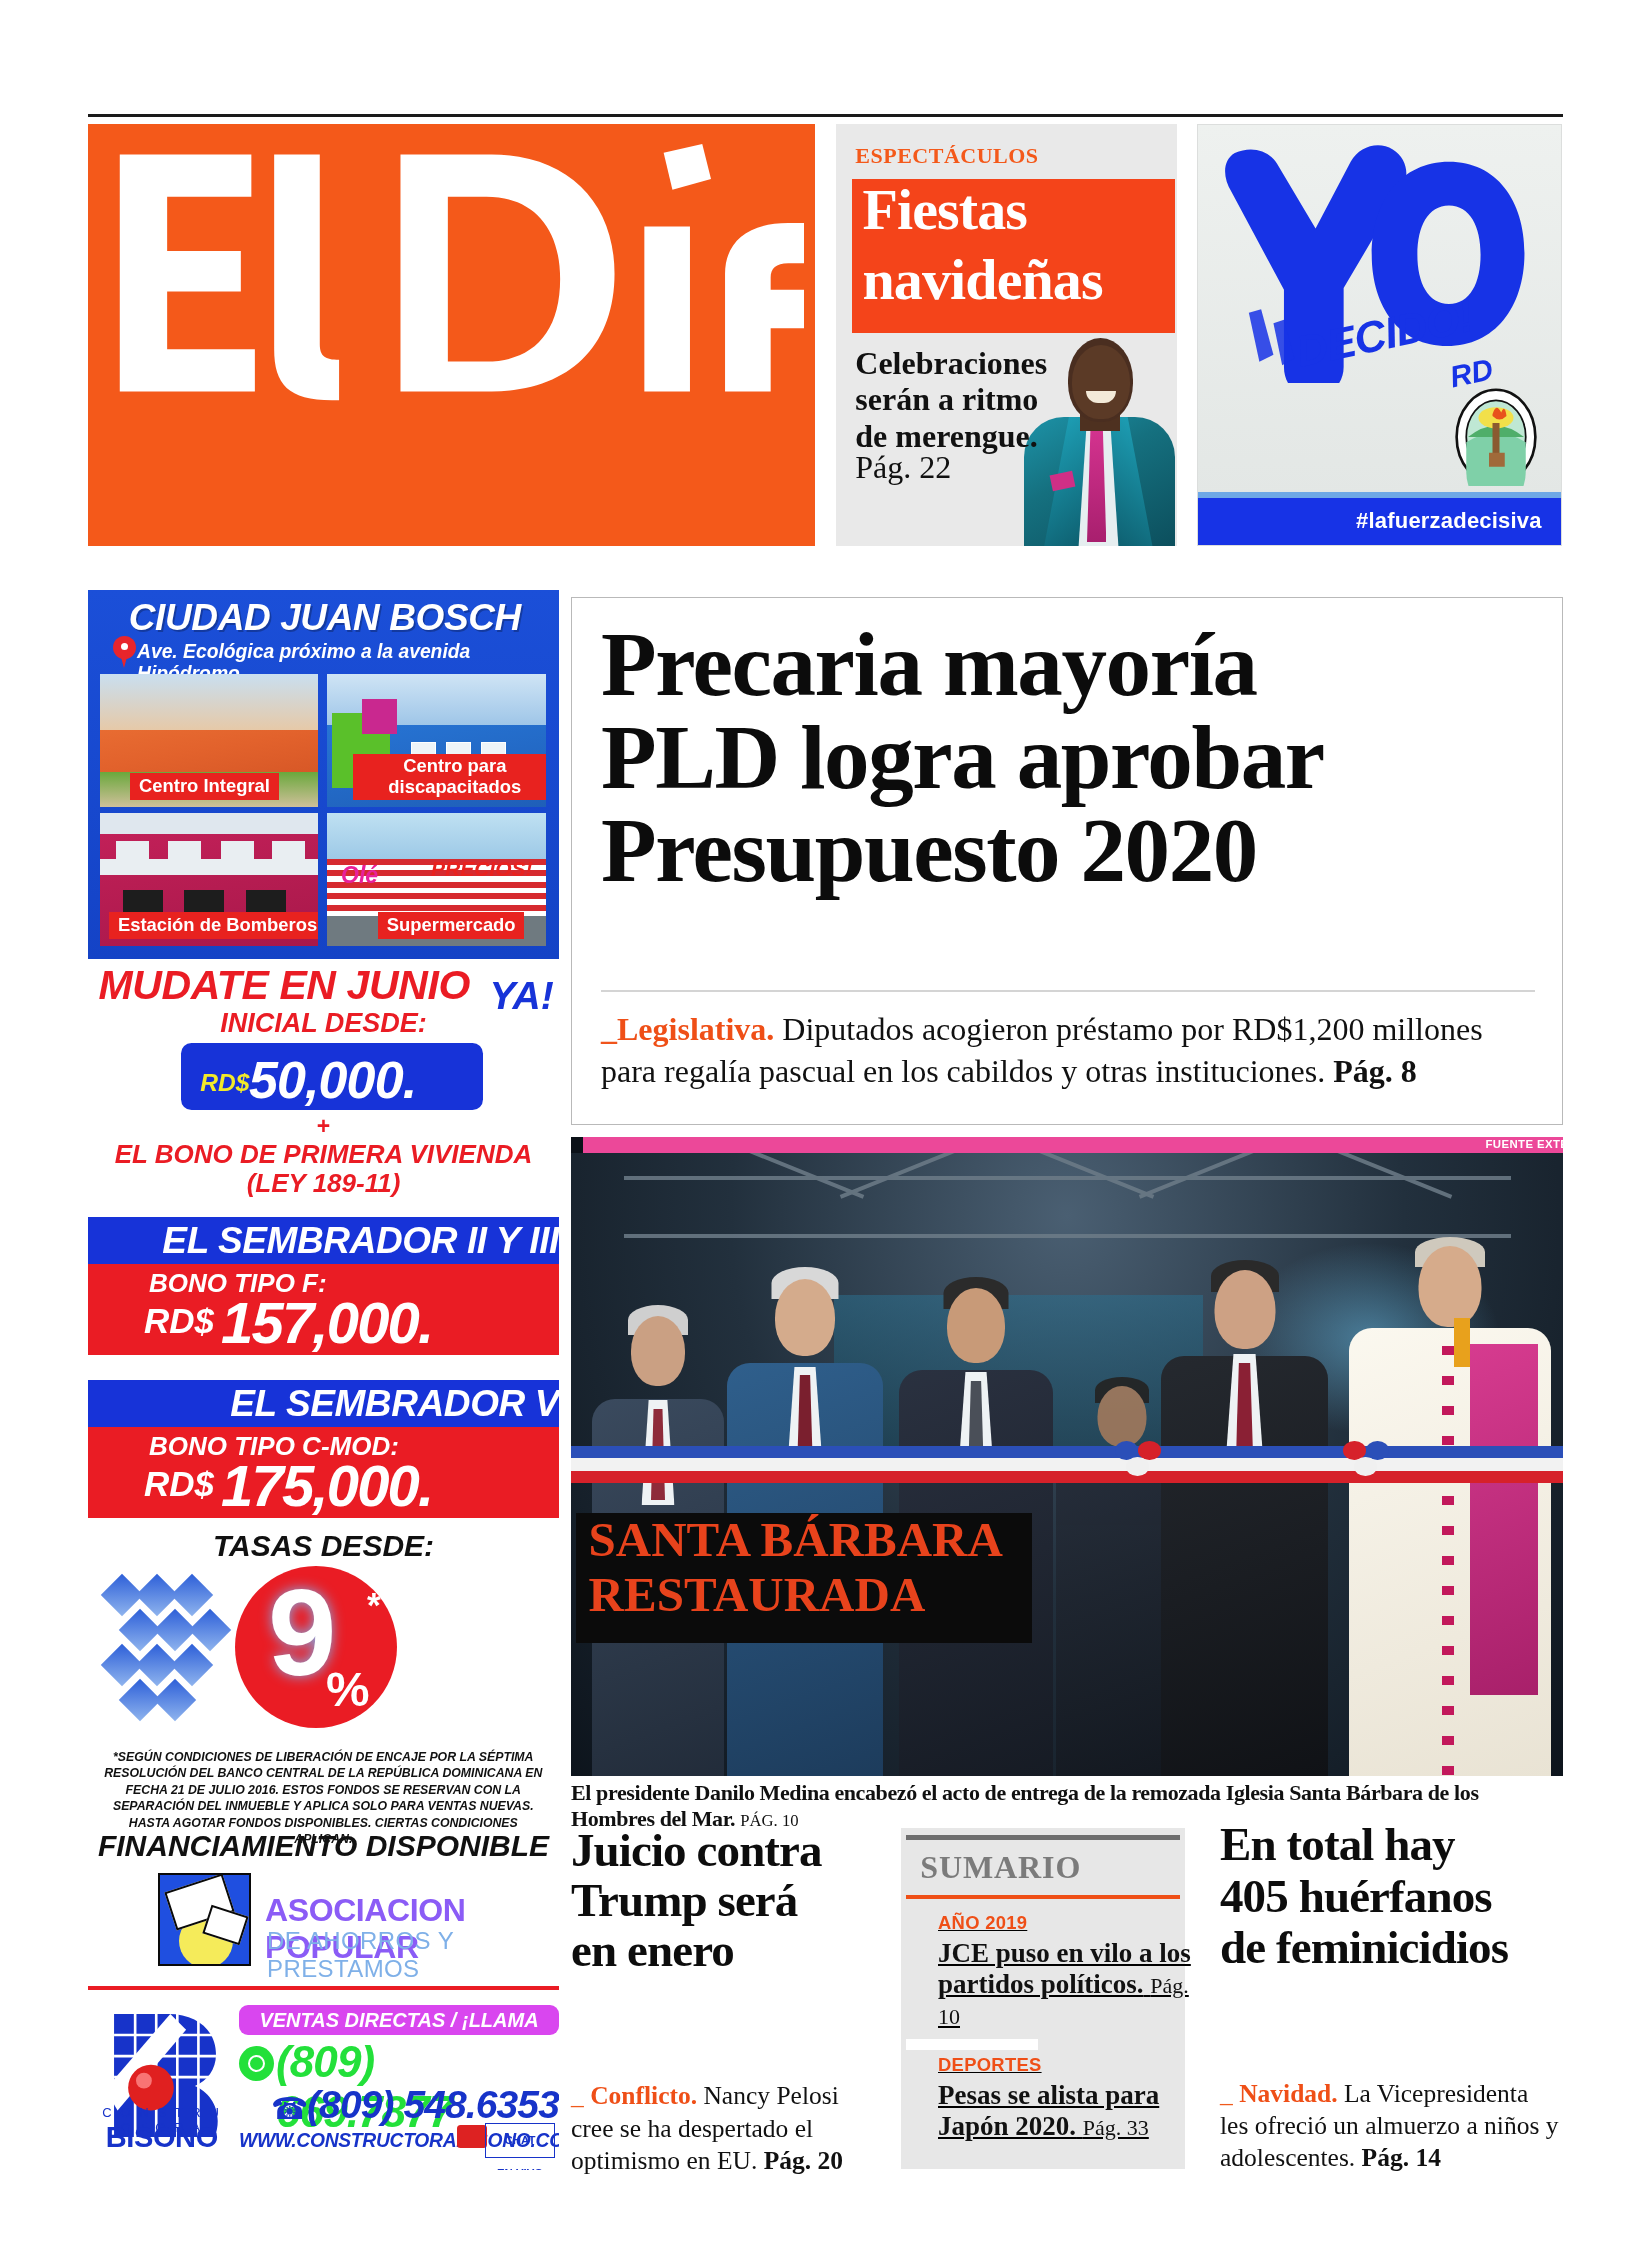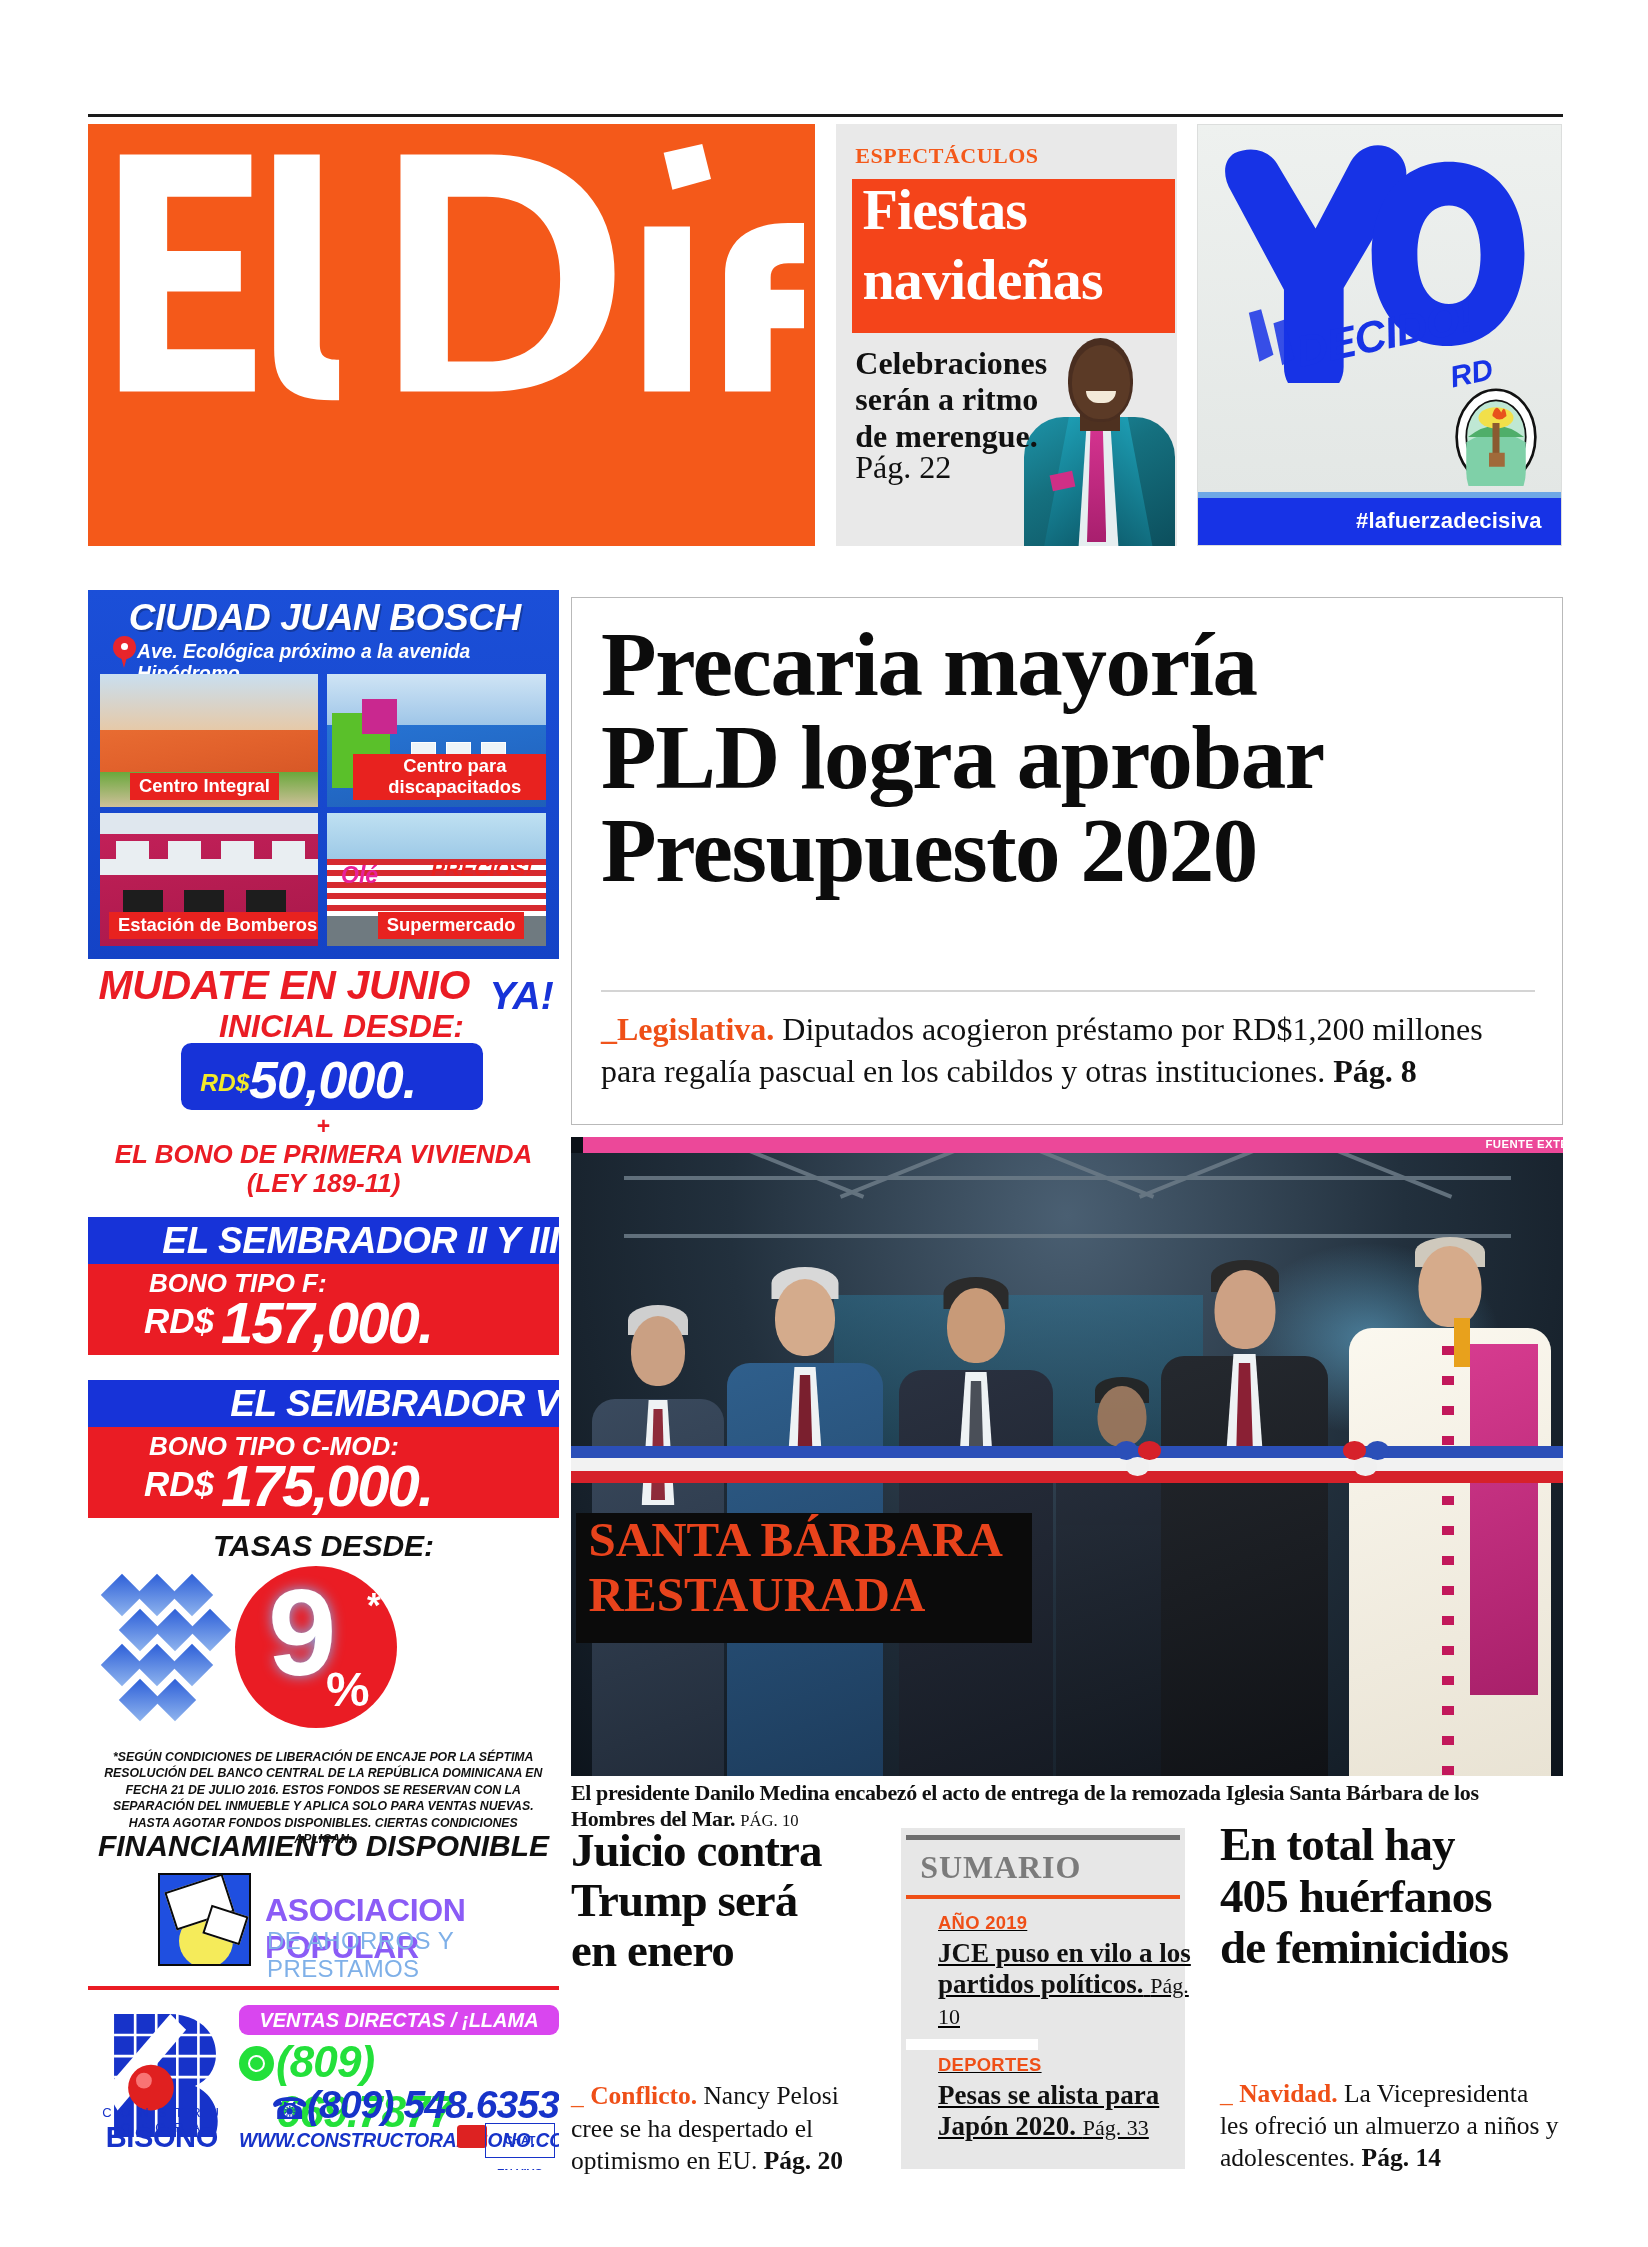--- a/index.html
+++ b/index.html
@@ -86,21 +86,21 @@
   .t4{left:239px;top:223px;width:219px;height:133px;background:linear-gradient(180deg,#bfe0f2 0%,#9cc8e6 36%,#b8242b 37%,#a41d22 100%);}
   .t4 .stripes{position:absolute;left:0;top:46px;width:100%;height:61px;background:repeating-linear-gradient(180deg,#d62a2f 0 6.1px,#ffffff 6.1px 11.4px);}
   .t4 .olle{position:absolute;left:14px;top:49px;color:#e8219a;font-family:"Liberation Sans",sans-serif;font-weight:bold;font-style:italic;font-size:23px;}
   .t4 .prec{position:absolute;left:104px;top:44px;color:#e8221f;font-family:"Liberation Sans",sans-serif;font-weight:bold;font-style:italic;font-size:21px;}
   .t4 .lot{position:absolute;left:0;bottom:0;width:100%;height:30px;background:#6f7a80;}
   .t4 .cap{left:51px;}
 
   .mudate{position:absolute;left:0;top:372px;width:471px;height:49px;}
   .mudate .txt{position:absolute;left:10.5px;top:0;color:#ea1c24;font-family:"Liberation Sans",sans-serif;font-style:italic;font-weight:bold;font-size:41px;letter-spacing:-0.4px;}
   .ya{position:absolute;right:5.3px;top:12.3px;color:#1733d8;font-family:"Liberation Sans",sans-serif;font-style:italic;font-weight:bold;font-size:39px;}
-  .inicial{position:absolute;left:18px;top:418px;width:471px;text-align:center;color:#ea1c24;font-family:"Liberation Sans",sans-serif;font-style:italic;font-weight:bold;font-size:32px;}
+  .inicial{position:absolute;left:0;top:418px;width:471px;text-align:center;color:#ea1c24;font-family:"Liberation Sans",sans-serif;font-style:italic;font-weight:bold;font-size:27px;}
   .pricebox{position:absolute;left:93px;top:453px;width:302px;height:67px;background:#1733d8;border-radius:10.5px;}
   .pricebox .rd{position:absolute;left:19.3px;top:26px;color:#f2ea2a;font-family:"Liberation Sans",sans-serif;font-style:italic;font-weight:bold;font-size:24.6px;}
   .pricebox .num{position:absolute;left:68px;top:7px;color:#fff;font-family:"Liberation Sans",sans-serif;font-style:italic;font-weight:bold;font-size:52px;letter-spacing:-0.9px;}
   .plus{position:absolute;left:0;top:523px;width:471px;text-align:center;color:#ea1c24;font-family:"Liberation Sans",sans-serif;font-weight:bold;font-size:23px;}
   .bono1{position:absolute;left:0;top:550px;width:471px;text-align:center;color:#ea1c24;font-family:"Liberation Sans",sans-serif;font-style:italic;font-weight:bold;font-size:26px;line-height:1.12;}
 
   .semb{position:absolute;left:0;width:471px;}
   .semb .blue{width:471px;height:47px;background:#1733d8;}
   .semb .blue span{display:block;text-align:right;color:#fff;font-family:"Liberation Sans",sans-serif;font-style:italic;font-weight:bold;font-size:37px;line-height:47px;letter-spacing:-0.4px;}
   .semb .red{width:471px;height:91px;background:#ea1c24;position:relative;}

